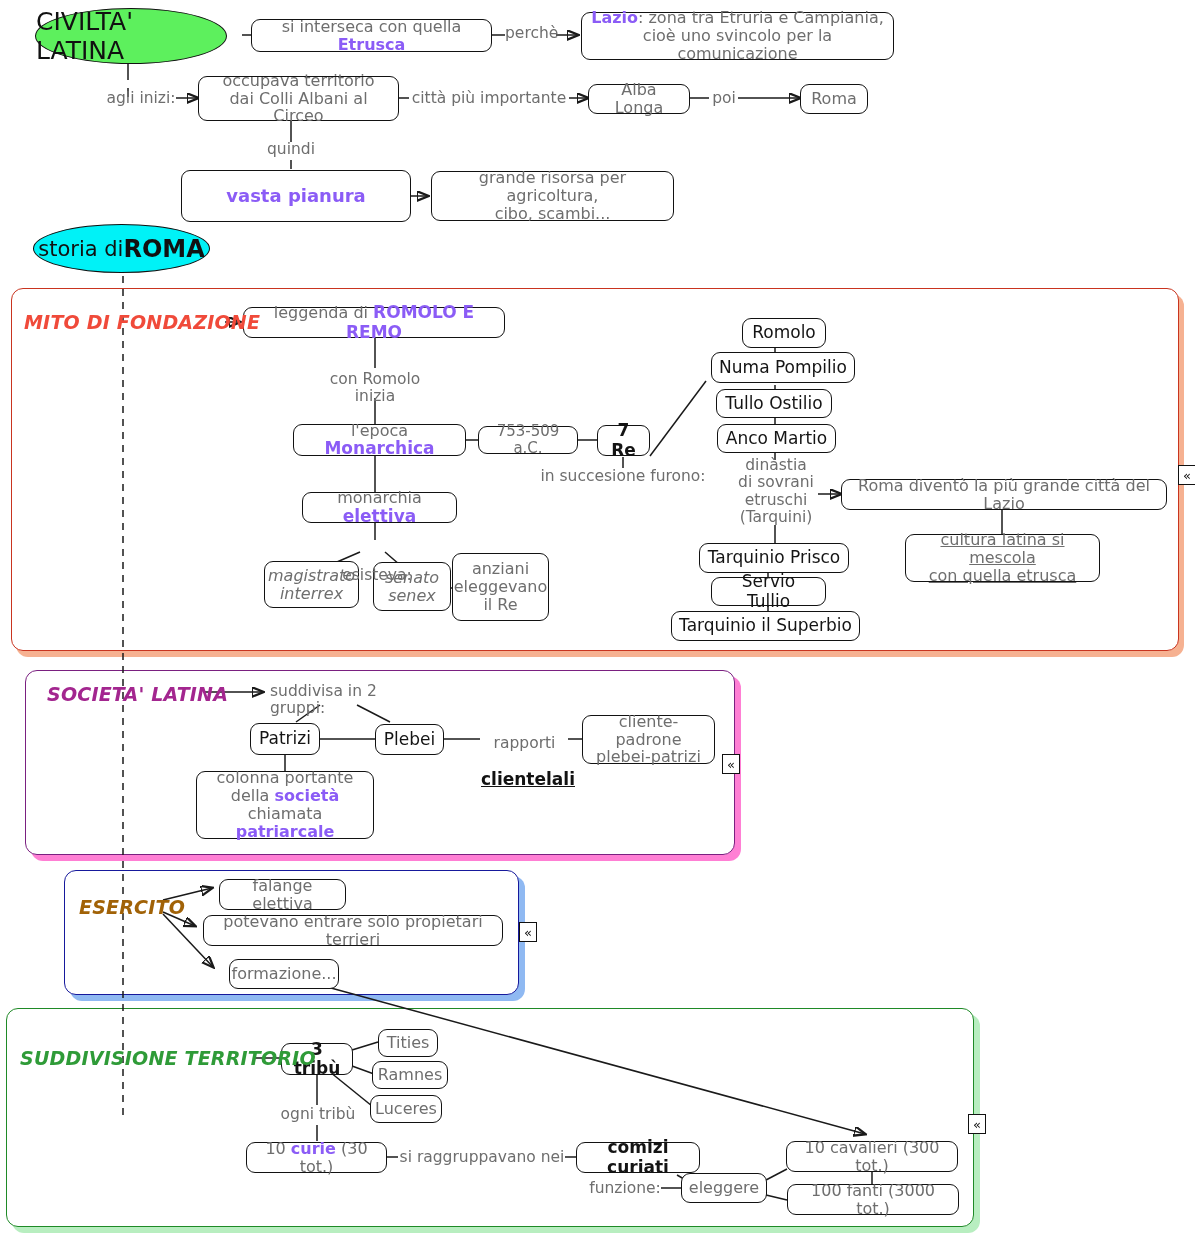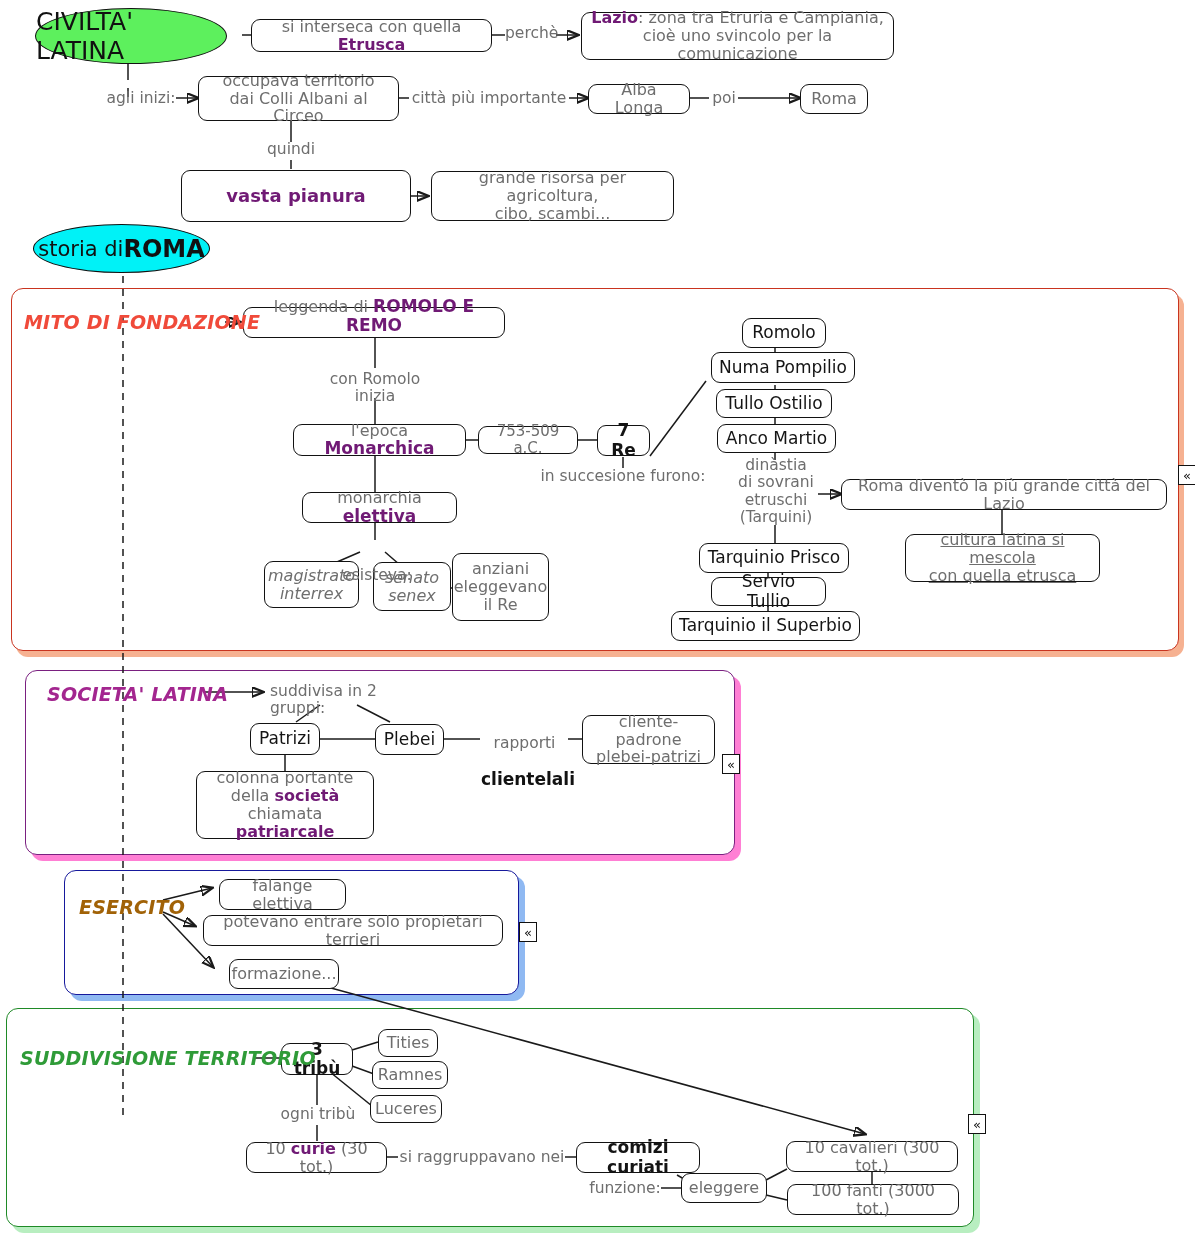--- a/index.html
+++ b/index.html
@@ -18,21 +18,21 @@
     line-height:1.12;
     text-align:center;
     display:flex;
     align-items:center;
     justify-content:center;
     padding:2px 7px;
     white-space:pre-line;
     z-index:6;
   }
   .node.dark{color:#141414;}
-  .node b{color:#701a75;font-weight:bold;}
+  .node b{color:#8b5cf6;font-weight:bold;}
   .node i{font-style:italic;}
 
   
   .lbl{
     position:absolute;
     color:#6e6e6e;
     font-size:15.5px;
     line-height:1.12;
     text-align:center;
     white-space:pre-line;
@@ -214,21 +214,21 @@
     <b style="font-size:18px;">vasta pianura</b>
   </div>
 
   <div class="node" style="left:431px;top:171px;width:243px;height:50px;">grande risorsa per agricoltura,
 cibo, scambi...</div>
 
   <div class="section-shadow" style="left:16px;top:294px;width:1168px;height:363px;background:#f6b191;"></div>
   <div class="section" style="left:11px;top:288px;width:1168px;height:363px;border-color:#c9341f;background:#fff;"></div>
   <div class="section-title" style="left:24px;top:311px;color:#f04a3a;">MITO DI FONDAZIONE</div>
 
-  <div class="node" style="left:243px;top:307px;width:262px;height:31px;align-items:flex-end;">
+  <div class="node" style="left:243px;top:307px;width:262px;height:31px;">
     <span><span>leggenda di </span><b style="font-size:17px;">ROMOLO E REMO</b></span>
   </div>
 
   <div class="lbl" style="left:325px;top:371px;width:100px;">con Romolo
 inizia</div>
 
   <div class="node" style="left:293px;top:424px;width:173px;height:32px;">
     <span><span>l'epoca </span><b style="font-size:17px;">Monarchica</b></span>
   </div>
 
@@ -283,21 +283,21 @@
   <div class="section" style="left:25px;top:670px;width:710px;height:185px;border-color:#7a2080;background:#fff;"></div>
   <div class="section-title" style="left:47px;top:683px;color:#a3268f;">SOCIETA' LATINA</div>
 
   <div class="lbl" style="left:270px;top:683px;width:160px;text-align:left;">suddivisa in 2 gruppi:</div>
 
   <div class="node dark" style="left:250px;top:723px;width:70px;height:32px;font-size:17px;">Patrizi</div>
   <div class="node dark" style="left:375px;top:724px;width:69px;height:31px;font-size:17px;">Plebei</div>
 
   <div class="lbl" style="left:481px;top:718px;width:87px;">
     <div>rapporti</div>
-    <div style="color:#121212;font-weight:bold;font-size:17px;">clientelali</div>
+    <div style="color:#121212;font-weight:bold;font-size:17px;text-decoration:underline;">clientelali</div>
   </div>
 
   <div class="node" style="left:582px;top:715px;width:133px;height:49px;">cliente-padrone
 plebei-patrizi</div>
 
   <div class="node" style="left:196px;top:771px;width:178px;height:68px;flex-direction:column;">
     <span>colonna portante</span>
     <span><span>della </span><b>società</b></span>
     <span><span>chiamata </span><b>patriarcale</b></span>
   </div>

